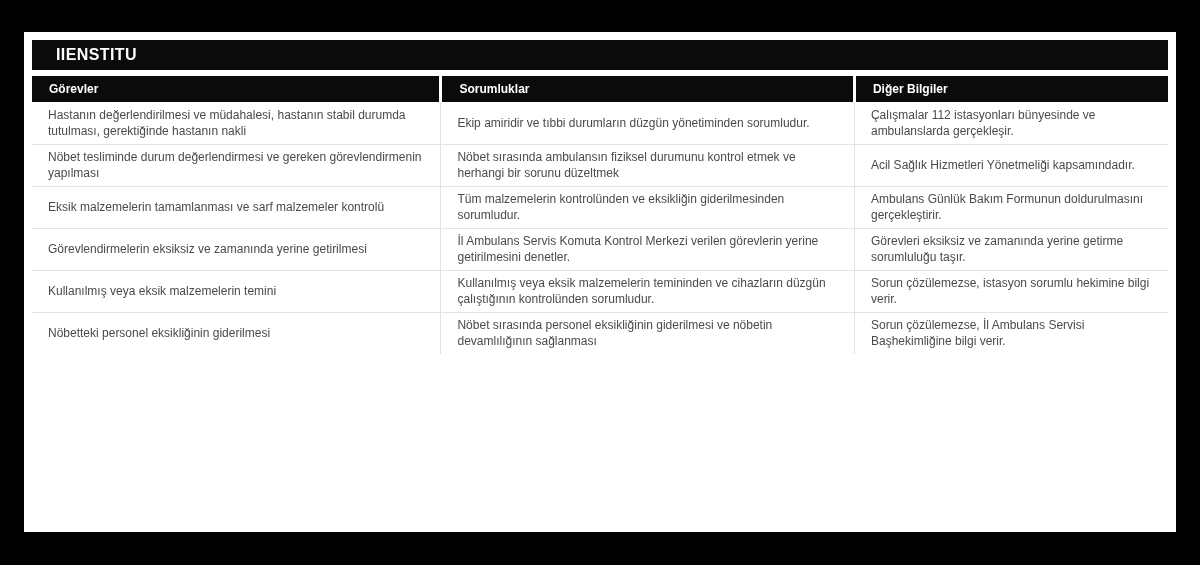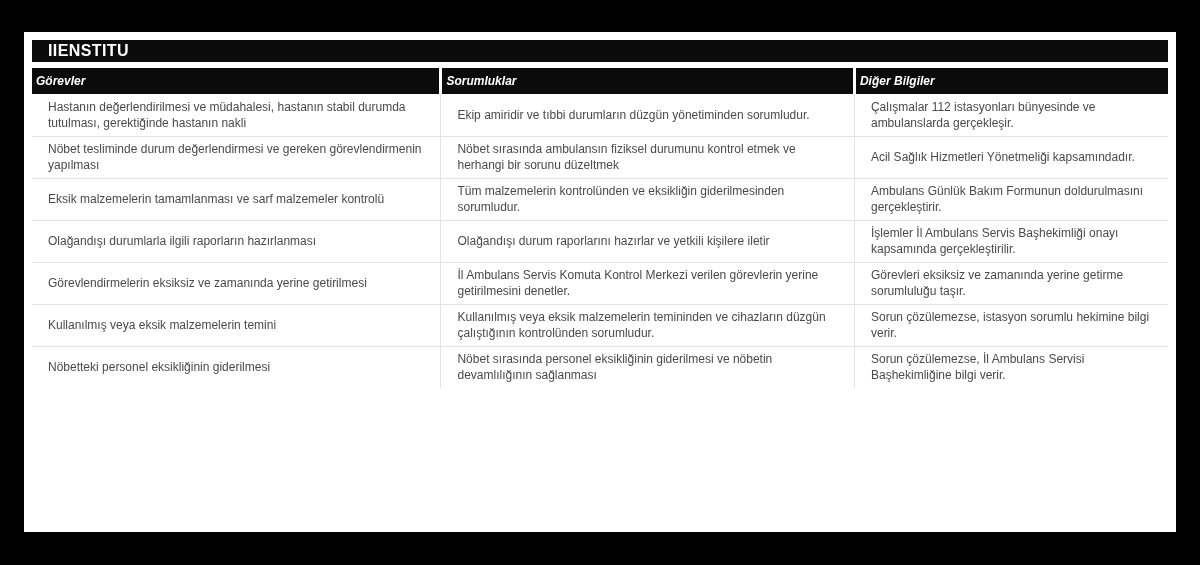--- a/index.html
+++ b/index.html
@@ -12,44 +12,43 @@
   .window-panel {
     position:absolute;
     left:24px; top:32px;
     width:1152px; height:500px;
     background:#fff;
     padding:8px;
   }
   .title-bar {
     background:#0b0b0b;
     color:#fff;
-    height:22px;
+    height:30px;
     display:flex;
     align-items:center;
-    padding:0 16px;
+    padding:0 24px;
     font-size:16px;
     font-weight:bold;
     letter-spacing:0.4px;
     margin-bottom:6px;
   }
   table.duties {
     width:100%;
     border-collapse:collapse;
     table-layout:fixed;
   }
   table.duties thead th {
     background:#0b0b0b;
     color:#fff;
     text-align:left;
     font-size:12px;
     font-weight:bold;
     height:26px;
-    padding:4px 4px;
+    padding:4px 17px;
     vertical-align:middle;
-    font-style:italic;
   }
   table.duties thead th + th {
     border-left:3px solid #fff;
   }
   table.duties tbody td {
     color:#4a4a4a;
     font-size:12px;
     line-height:1.35;
     height:42px;
     padding:4px 16px;
@@ -91,25 +90,20 @@
         <td>Nöbet tesliminde durum değerlendirmesi ve gereken görevlendirmenin yapılması</td>
         <td>Nöbet sırasında ambulansın fiziksel durumunu kontrol etmek ve herhangi bir sorunu düzeltmek</td>
         <td>Acil Sağlık Hizmetleri Yönetmeliği kapsamındadır.</td>
       </tr>
       <tr>
         <td>Eksik malzemelerin tamamlanması ve sarf malzemeler kontrolü</td>
         <td>Tüm malzemelerin kontrolünden ve eksikliğin giderilmesinden sorumludur.</td>
         <td>Ambulans Günlük Bakım Formunun doldurulmasını gerçekleştirir.</td>
       </tr>
       <tr>
-        <td>Olağandışı durumlarla ilgili raporların hazırlanması</td>
-        <td>Olağandışı durum raporlarını hazırlar ve yetkili kişilere iletir</td>
-        <td>İşlemler İl Ambulans Servis Başhekimliği onayı kapsamında gerçekleştirilir.</td>
-      </tr>
-      <tr>
         <td>Görevlendirmelerin eksiksiz ve zamanında yerine getirilmesi</td>
         <td>İl Ambulans Servis Komuta Kontrol Merkezi verilen görevlerin yerine getirilmesini denetler.</td>
         <td>Görevleri eksiksiz ve zamanında yerine getirme sorumluluğu taşır.</td>
       </tr>
       <tr>
         <td>Kullanılmış veya eksik malzemelerin temini</td>
         <td>Kullanılmış veya eksik malzemelerin temininden ve cihazların düzgün çalıştığının kontrolünden sorumludur.</td>
         <td>Sorun çözülemezse, istasyon sorumlu hekimine bilgi verir.</td>
       </tr>
       <tr>

